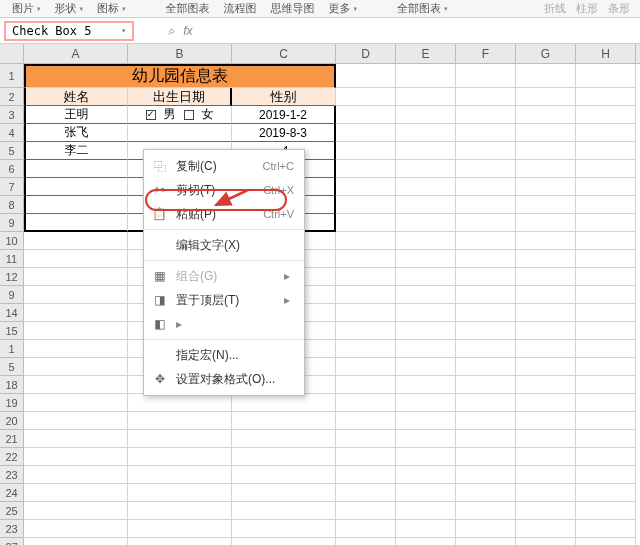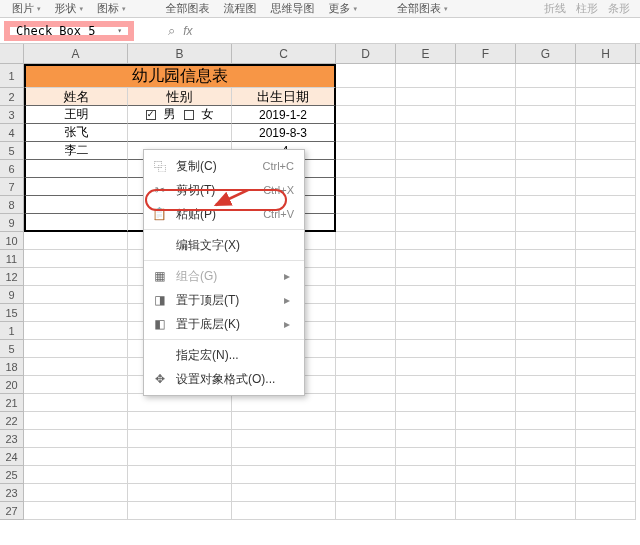--- a/index.html
+++ b/index.html
@@ -2,21 +2,21 @@
 <html><head>
 <meta charset="utf-8">
 <style>
 * { margin: 0; padding: 0; box-sizing: border-box; }
 body { font-family: "Microsoft YaHei", SimSun, Arial, sans-serif; font-size: 12px; background: #fff; overflow: hidden; width: 640px; height: 545px; position: relative; }
 .ribbon-tabs { height: 18px; background: #f6f6f6; border-bottom: 1px solid #d0d0d0; display: flex; align-items: center; padding-left: 12px; gap: 14px; font-size: 11px; color: #555; }
 .tab-item { display: inline-flex; align-items: center; gap: 3px; cursor: pointer; }
 .dropdown-caret { font-size: 7px; color: #888; }
 .tab-right { margin-left: auto; display: flex; gap: 10px; padding-right: 10px; color: #aaa; }
 .name-formula { height: 26px; background: #fff; border-bottom: 1px solid #d0d0d0; display: flex; align-items: center; }
-.name-box { width: 130px; height: 20px; margin: 0 4px; border: 6px solid #fca5a5; display: flex; align-items: center; padding: 0 6px; font-family: monospace; font-size: 12px; background: #fff; }
+.name-box { width: 130px; height: 20px; margin: 0 4px; border: 2px solid #fca5a5; display: flex; align-items: center; padding: 0 6px; font-family: monospace; font-size: 12px; background: #fff; }
 .name-caret { margin-left: auto; font-size: 8px; color: #666; cursor: pointer; }
 .fx-wrap { display: flex; align-items: center; gap: 8px; margin-left: 30px; color: #888; }
 .fx-icon { font-size: 13px; }
 .fx-label { font-style: italic; font-size: 12px; }
 .col-headers { height: 20px; display: flex; background: #e9e9e9; border-bottom: 1px solid #bcbcbc; }
 .rowhdr-corner { width: 24px; border-right: 1px solid #bcbcbc; }
 .col-hdr { border-right: 1px solid #bcbcbc; display: flex; align-items: center; justify-content: center; color: #555; font-size: 12px; }
 .grid-body { position: relative; }
 .row { display: flex; height: 18px; }
 .row-hdr { width: 24px; background: #e9e9e9; border-right: 1px solid #bcbcbc; border-bottom: 1px solid #bcbcbc; display: flex; align-items: center; justify-content: center; color: #555; font-size: 11px; }
@@ -120,22 +120,22 @@
       <div class="cell orange-title thick-left thick-top thick-right" style="width: 312px;">幼儿园信息表</div>
       <div class="cell" style="width: 60px;"></div>
       <div class="cell" style="width: 60px;"></div>
       <div class="cell" style="width: 60px;"></div>
       <div class="cell" style="width: 60px;"></div>
       <div class="cell" style="width: 60px;"></div>
     </div>
     <div class="row">
       <div class="row-hdr">2</div>
       <div class="cell orange-sub thick-left thin-b" style="width: 104px;">姓名</div>
+      <div class="cell orange-sub thick-right thin-b" style="width: 104px;">出生日期</div>
       <div class="cell orange-sub thin-b" style="width: 104px;">性别</div>
-      <div class="cell orange-sub thick-right thin-b" style="width: 104px;">出生日期</div>
       <div class="cell" style="width: 60px;"></div>
       <div class="cell" style="width: 60px;"></div>
       <div class="cell" style="width: 60px;"></div>
       <div class="cell" style="width: 60px;"></div>
       <div class="cell" style="width: 60px;"></div>
     </div>
     <div class="row">
       <div class="row-hdr">3</div>
       <div class="cell thick-left thin-b" style="width: 104px;">王明</div>
       <div class="cell thin-b" style="width: 104px;">
@@ -257,20 +257,31 @@
       <div class="cell" style="width: 104px;"></div>
       <div class="cell" style="width: 104px;"></div>
       <div class="cell" style="width: 104px;"></div>
       <div class="cell" style="width: 60px;"></div>
       <div class="cell" style="width: 60px;"></div>
       <div class="cell" style="width: 60px;"></div>
       <div class="cell" style="width: 60px;"></div>
       <div class="cell" style="width: 60px;"></div>
     </div>
     <div class="row">
+      <div class="row-hdr">14</div>
+      <div class="cell" style="width: 104px;"></div>
+      <div class="cell" style="width: 104px;"></div>
+      <div class="cell" style="width: 104px;"></div>
+      <div class="cell" style="width: 60px;"></div>
+      <div class="cell" style="width: 60px;"></div>
+      <div class="cell" style="width: 60px;"></div>
+      <div class="cell" style="width: 60px;"></div>
+      <div class="cell" style="width: 60px;"></div>
+    </div>
+    <div class="row">
       <div class="row-hdr">15</div>
       <div class="cell" style="width: 104px;"></div>
       <div class="cell" style="width: 104px;"></div>
       <div class="cell" style="width: 104px;"></div>
       <div class="cell" style="width: 60px;"></div>
       <div class="cell" style="width: 60px;"></div>
       <div class="cell" style="width: 60px;"></div>
       <div class="cell" style="width: 60px;"></div>
       <div class="cell" style="width: 60px;"></div>
     </div>
@@ -291,20 +302,31 @@
       <div class="cell" style="width: 104px;"></div>
       <div class="cell" style="width: 104px;"></div>
       <div class="cell" style="width: 60px;"></div>
       <div class="cell" style="width: 60px;"></div>
       <div class="cell" style="width: 60px;"></div>
       <div class="cell" style="width: 60px;"></div>
       <div class="cell" style="width: 60px;"></div>
     </div>
     <div class="row">
       <div class="row-hdr">18</div>
+      <div class="cell" style="width: 104px;"></div>
+      <div class="cell" style="width: 104px;"></div>
+      <div class="cell" style="width: 104px;"></div>
+      <div class="cell" style="width: 60px;"></div>
+      <div class="cell" style="width: 60px;"></div>
+      <div class="cell" style="width: 60px;"></div>
+      <div class="cell" style="width: 60px;"></div>
+      <div class="cell" style="width: 60px;"></div>
+    </div>
+    <div class="row">
+      <div class="row-hdr">19</div>
       <div class="cell" style="width: 104px;"></div>
       <div class="cell" style="width: 104px;"></div>
       <div class="cell" style="width: 104px;"></div>
       <div class="cell" style="width: 60px;"></div>
       <div class="cell" style="width: 60px;"></div>
       <div class="cell" style="width: 60px;"></div>
       <div class="cell" style="width: 60px;"></div>
       <div class="cell" style="width: 60px;"></div>
     </div>
     <div class="row">
@@ -424,21 +446,20 @@
       <span class="ctx-label">组合(G)</span>
       <span class="ctx-sub">▸</span>
     </div>
     <div class="ctx-item">
       <span class="ctx-icon">◨</span>
       <span class="ctx-label">置于顶层(T)</span>
       <span class="ctx-sub">▸</span>
     </div>
     <div class="ctx-item">
       <span class="ctx-icon">◧</span>
-      <span class="ctx-label">置于底层(K)</span>
       <span class="ctx-sub">▸</span>
     </div>
     <div class="ctx-sep"></div>
     <div class="ctx-item">
       <span class="ctx-icon"></span>
       <span class="ctx-label">指定宏(N)...</span>
     </div>
     <div class="ctx-item">
       <span class="ctx-icon">✥</span>
       <span class="ctx-label">设置对象格式(O)...</span>

